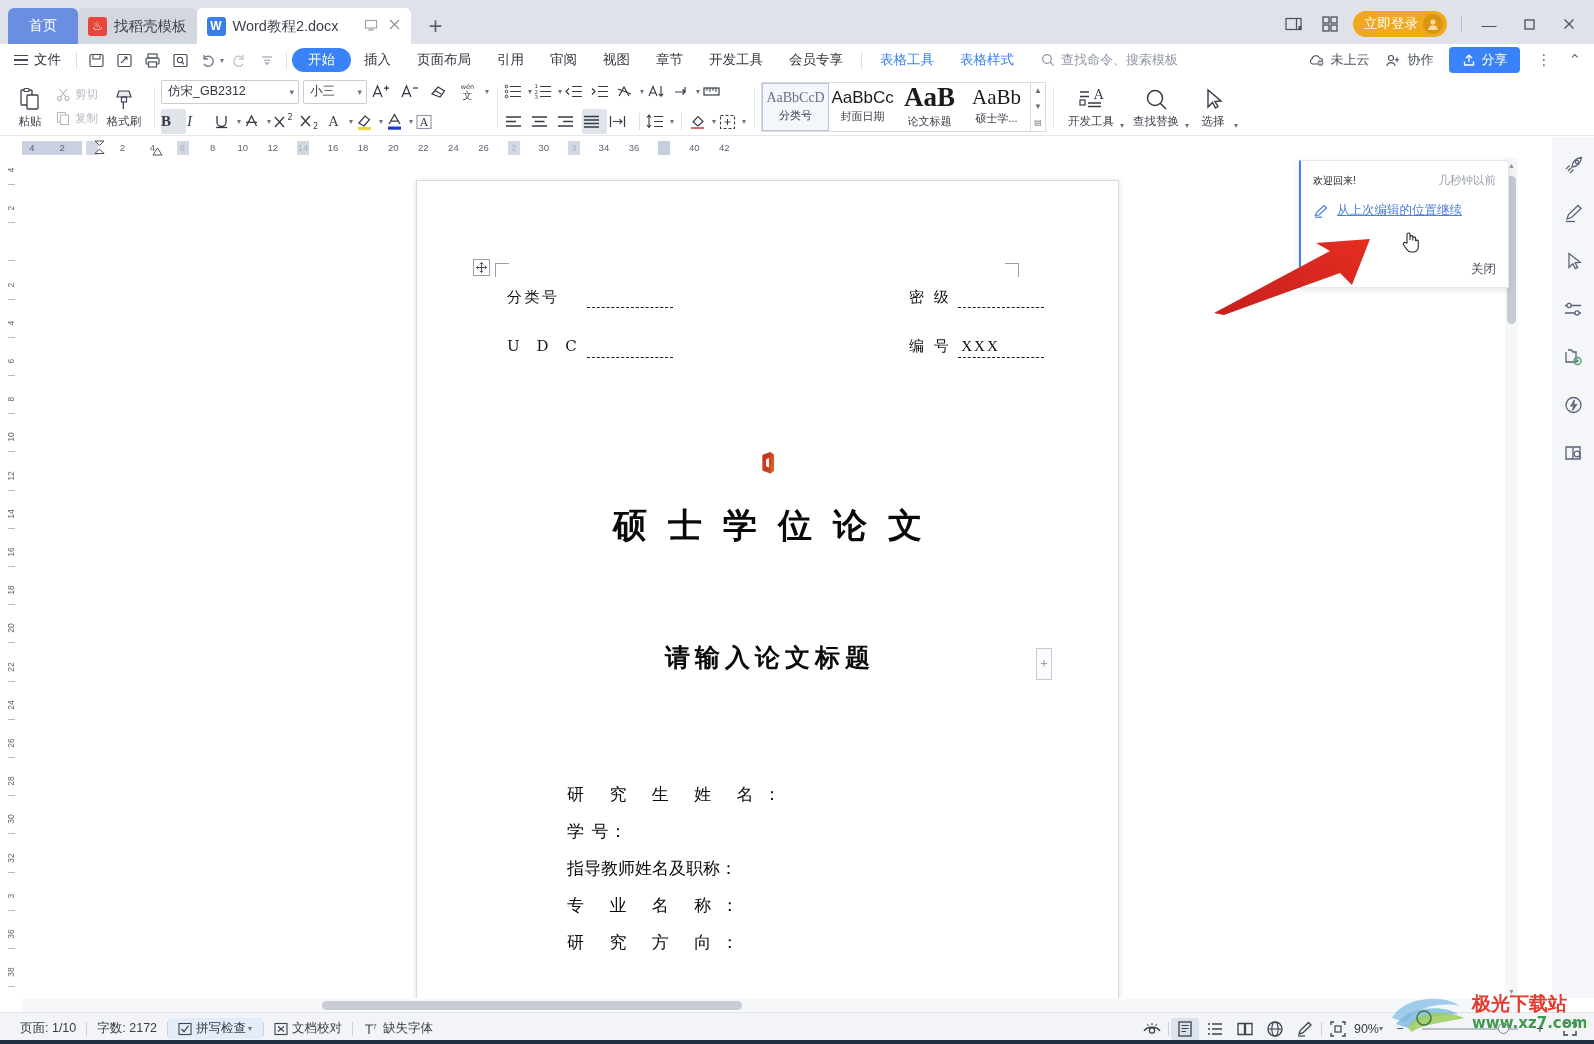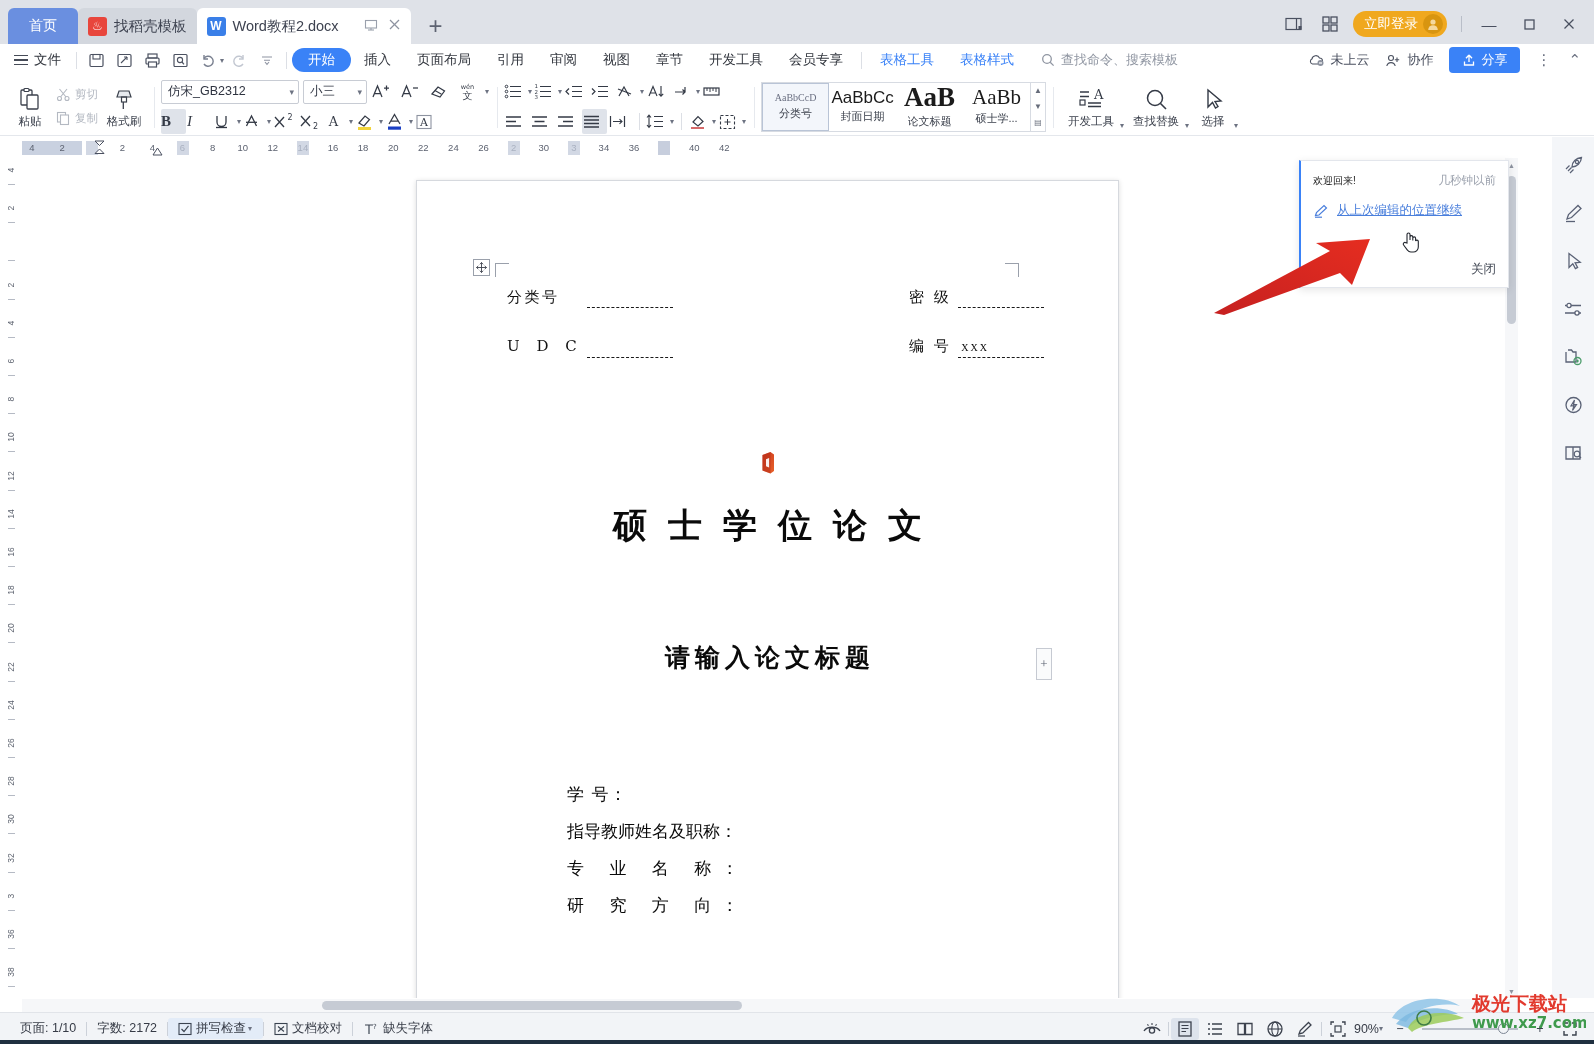--- a/index.html
+++ b/index.html
@@ -168,21 +168,21 @@
   .tblhandle {
     position: absolute; left: 56px; top: 78px; width: 17px; height: 17px;
     border: 1px solid #9aa0ab; background: #fff; display: flex;
     align-items: center; justify-content: center; font-size: 11px; color: #3d424d;
     cursor: default;
   }
   .dline { position: absolute; display: flex; align-items: baseline; }
   .dlabel { font-family: "DejaVu Serif", "Liberation Serif", serif; font-size: 15px;
             letter-spacing: 2.5px; color: #111; }
   .ddash { border-bottom: 1px dashed #1a1a1a; display: inline-block; }
-  .dval { font-family: "Liberation Serif", serif; font-size: 10px; letter-spacing: 2px; }
+  .dval { font-family: "Liberation Serif", serif; font-size: 15px; letter-spacing: 2px; }
   .logo-off {
     position: absolute; left: 50%; transform: translateX(-50%); top: 270px;
     width: 17px; height: 24px;
   }
   .maintitle {
     position: absolute; left: 0; right: 0; top: 322px; text-align: center;
     font-family: "DejaVu Serif", "Liberation Serif", serif; font-weight: bold;
     font-size: 34px; letter-spacing: 21px; padding-left: 21px; color: #0a0a0a;
   }
   .subtitle {
@@ -698,21 +698,21 @@
               </svg>
           </div>
           <span class="caretk">▾</span>
         </div>
       </div>
     </div>
 
     <div class="rgroup">
       <div class="gallery">
         <div class="gcell sel">
-          <div class="gprev" style="font-size:10px;color:#6b7082;">AaBbCcD</div>
+          <div class="gprev" style="font-size:14px;color:#6b7082;">AaBbCcD</div>
           <div class="gname">分类号</div>
         </div>
         <div class="gcell">
           <div class="gprev" style="font-size:17px;font-family:'Liberation Sans',sans-serif;">AaBbCc</div>
           <div class="gname">封面日期</div>
         </div>
         <div class="gcell">
           <div class="gprev" style="font-size:27px;font-weight:bold;">AaB</div>
           <div class="gname">论文标题</div>
         </div>
@@ -900,20 +900,21 @@
             <path d="M11 1 L11 22.5 L3 19.5 L3 4 Z" fill="#b8301a" opacity=".55"></path>
             <path d="M6.5 8.2 L9.6 7 L9.6 16.5 L6.5 15.3 Z" fill="#fff" opacity=".92"></path>
           </svg>
         </div>
 
         <div class="maintitle">硕士学位论文</div>
         <div class="subtitle">请输入论文标题</div>
         <div class="plusmark">+</div>
 
         <div class="fieldlist">
+          <div class="frow" style="letter-spacing:10px">研 究 生 姓 名：</div>
           <div class="frow" style="letter-spacing:1px">学              号：</div>
           <div class="frow" style="letter-spacing:0px">指导教师姓名及职称：</div>
           <div class="frow" style="letter-spacing:10px">专  业  名   称：</div>
           <div class="frow" style="letter-spacing:10px">研  究  方   向：</div>
         </div>
 
       </div>
     </div>
 
     <div class="vscroll">

